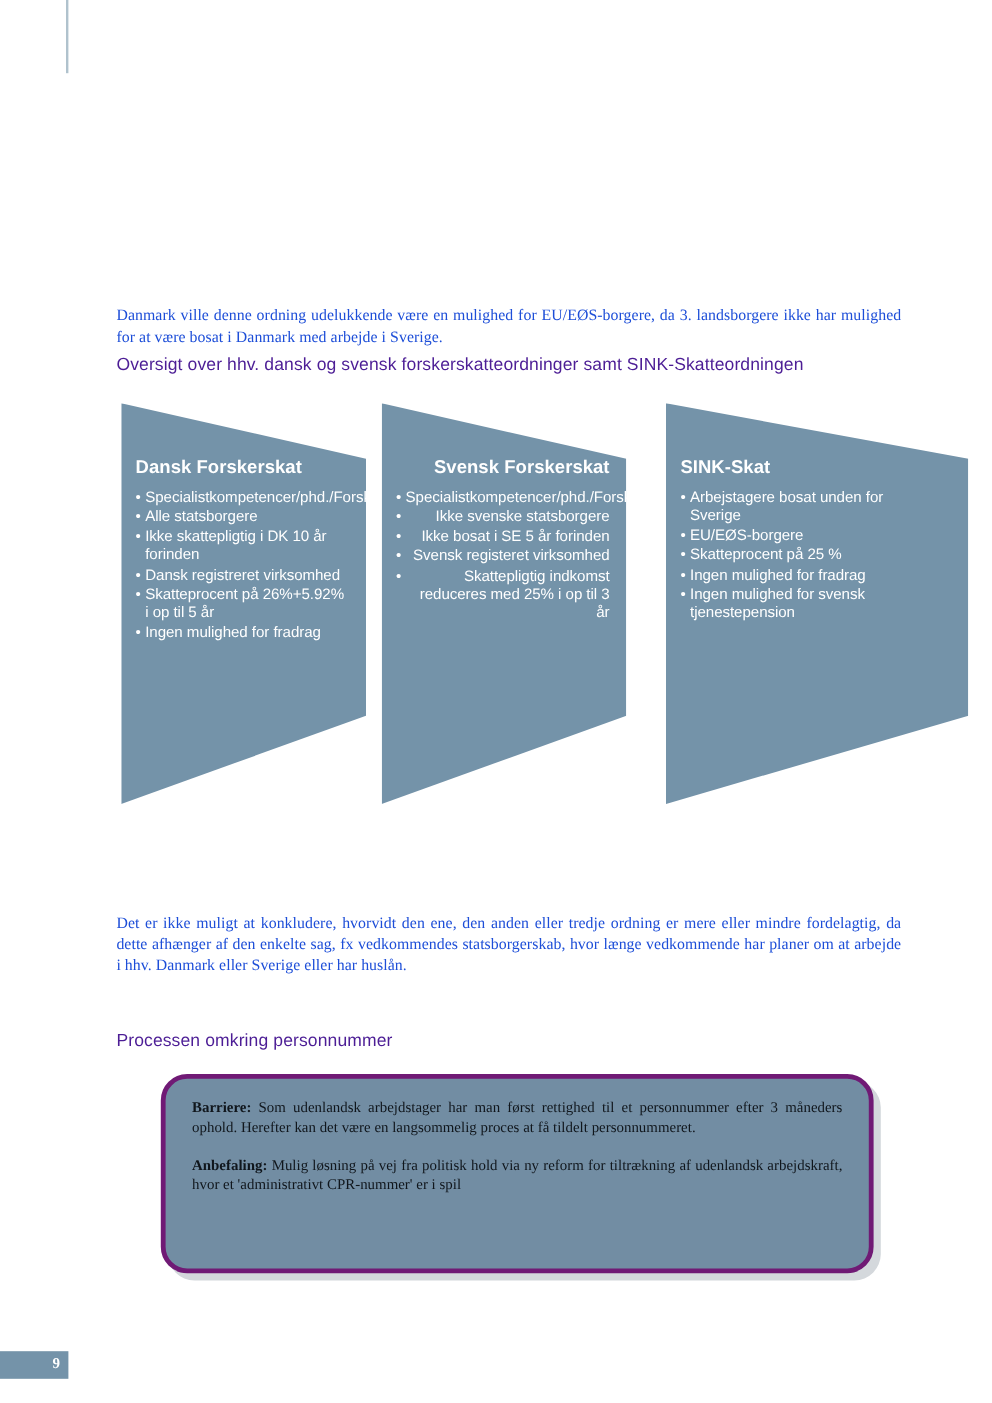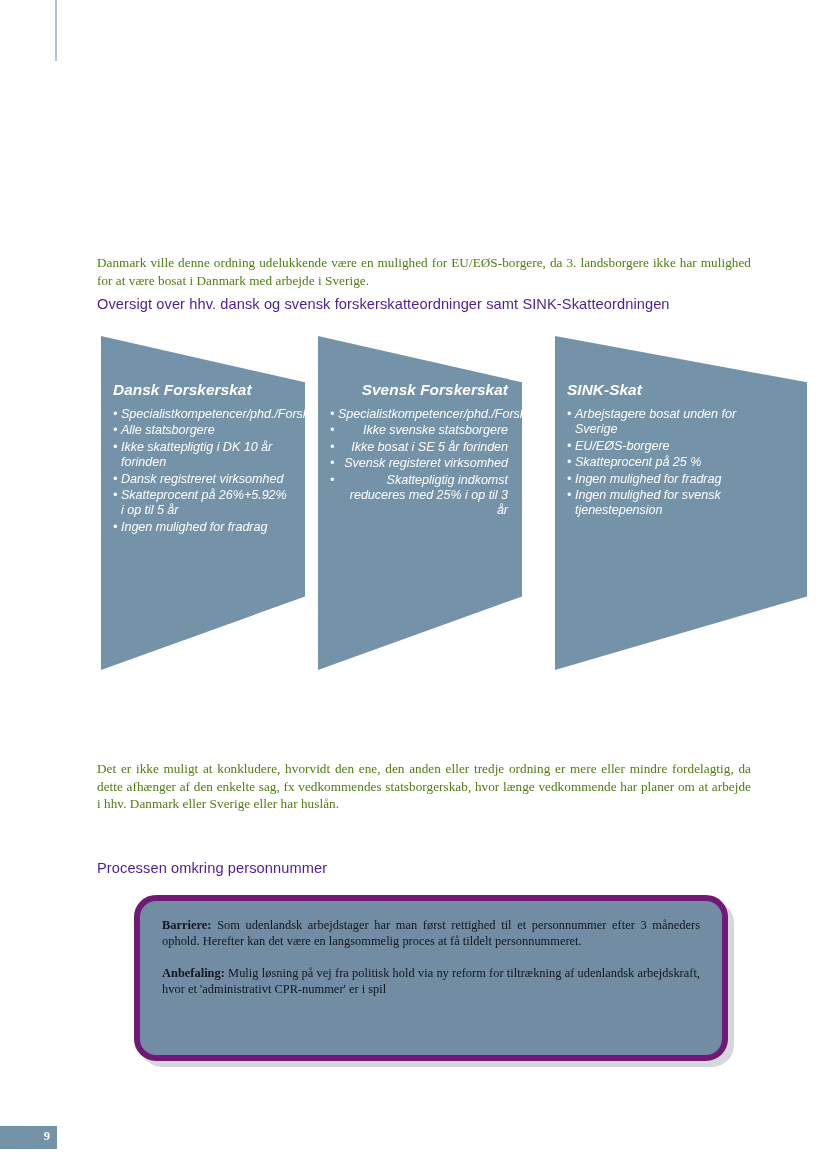--- a/index.html
+++ b/index.html
@@ -27,21 +27,21 @@
   }
 
   
   .para {
     position: absolute;
     left: 97px;
     width: 654px;
     font-family: "Liberation Serif", serif;
     font-size: 13.2px;
     line-height: 17.5px;
-    color: #4d7c0f;
+    color: #1d4ed8;
     text-align: justify;
     letter-spacing: 0.05px;
   }
   #para-intro { top: 241px; }
   #para-conclusion { top: 747px; }
 
   
   .section-heading {
     position: absolute;
     left: 97px;
@@ -61,21 +61,20 @@
     left: 97px;
     top: 333px;
     width: 654px;
     height: 340px;
   }
   .chev {
     position: absolute;
     top: 0;
     width: 204px;
     height: 340px;
-    font-style: italic;
   }
   .chev-shape {
     position: absolute;
     inset: 0;
     background: #7493a9;
     -webkit-clip-path: polygon(0% 0.9%, 100% 14.5%, 100% 77.5%, 0% 99.1%);
     clip-path: polygon(0% 0.9%, 100% 14.5%, 100% 77.5%, 0% 99.1%);
   }
   .chev-body {
     position: absolute;
@@ -136,21 +135,21 @@
     border-radius: 22px;
   }
   #callout {
     position: absolute;
     left: 0;
     top: 0;
     width: 594px;
     height: 166px;
     box-sizing: border-box;
     background: #728da3;
-    border: 6px solid #701a75;
+    border: 4px solid #701a75;
     border-radius: 22px;
     padding: 16px 22px 14px 22px;
   }
   .callout-para {
     font-family: "Liberation Serif", serif;
     font-size: 12.4px;
     line-height: 16px;
     color: #10161c;
     text-align: justify;
     margin: 0 0 16px 0;

